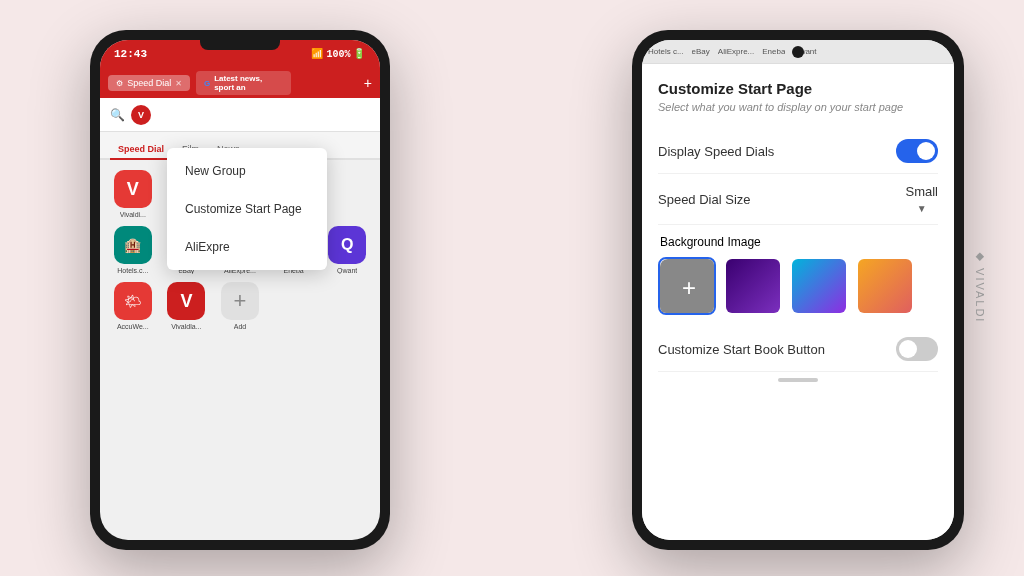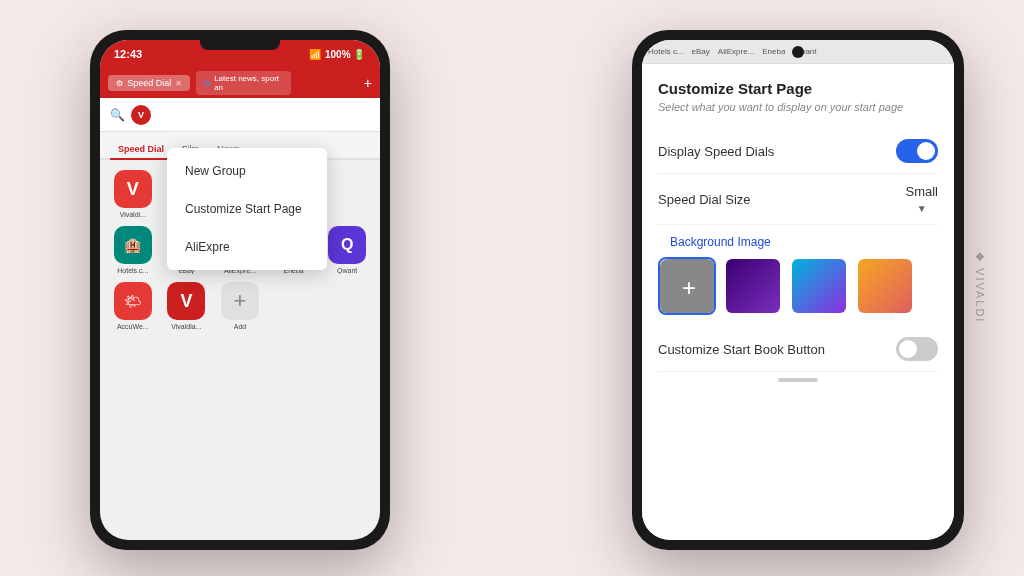--- a/index.html
+++ b/index.html
@@ -62,20 +62,21 @@
     .status-bar-left {
       background: #cc1f1f;
       height: 28px;
       display: flex;
       justify-content: space-between;
       align-items: center;
       padding: 0 14px;
       font-size: 11px;
       color: white;
       font-weight: 600;
+      font-family: Liberation Mono, monospace;
     }
     .status-icons {
       display: flex;
       gap: 3px;
       align-items: center;
       font-size: 10px;
     }
 
     
     .tab-bar {
@@ -345,22 +346,22 @@
       font-size: 13px;
       color: #333;
       flex-direction: column;
     }
     .chevron-down {
       font-size: 10px;
       color: #666;
     }
     .bg-section-label {
       font-size: 12px;
-      color: #1d4ed8;
-      margin: 10px 12px 8px;
+      color: #000000;
+      margin: 10px 2px 8px;
     }
     .bg-images {
       display: flex;
       gap: 8px;
       margin-bottom: 12px;
     }
     .bg-thumb {
       width: 58px;
       height: 58px;
       border-radius: 8px;
@@ -436,21 +437,21 @@
     </div>
 
     <div class="tab-bar">
       <div class="tab-item active">
         <span style="font-size:8px;">⚙</span>
         <span>Speed Dial</span>
         <span class="tab-close">✕</span>
       </div>
       <div class="tab-item">
         <span style="font-size:8px;color:#4285f4;font-weight:bold;">G</span>
-        <span style="max-width:70px;overflow:hidden;font-size:8px;">Latest news, sport an</span>
+        <span style="max-width:70px;overflow:hidden;font-size:8px;font-weight:bold;">Latest news, sport an</span>
       </div>
       <span class="tab-add">+</span>
     </div>
 
     <div class="address-bar">
       <span class="search-icon-small">🔍</span>
       <div class="vivaldi-v">
         <span>V</span>
       </div>
     </div>

